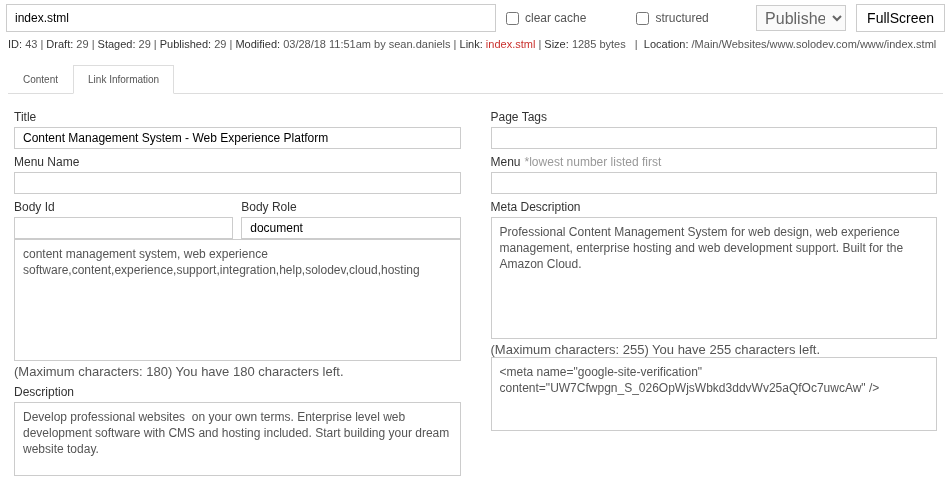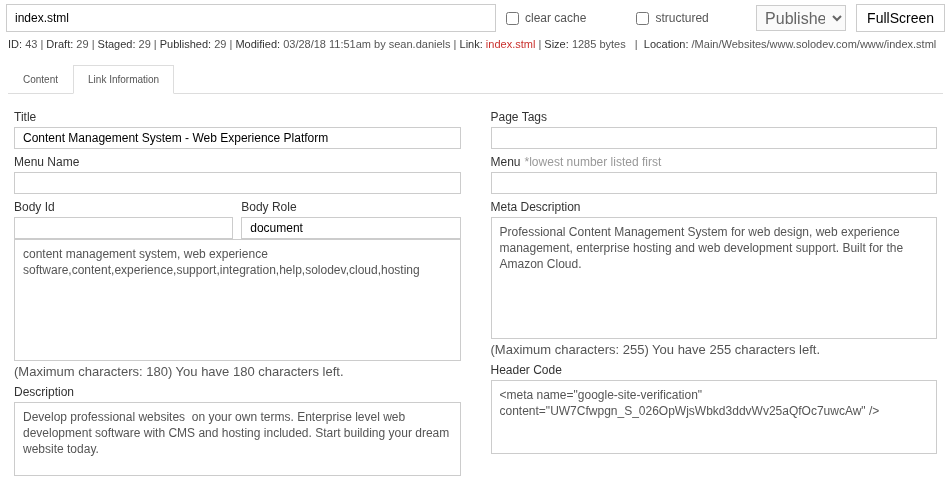--- a/index.html
+++ b/index.html
@@ -108,16 +108,15 @@
       <input class="txt" value="" style="">
     </div>
 
     <div>
     </div>
 
     <div class="lbl">Meta Description</div>
     <textarea class="ta ta-keywords" style="">Professional Content Management System for web design, web experience management, enterprise hosting and web development support. Built for the Amazon Cloud.</textarea>
     <div class="counter">(Maximum characters: 255) You have 255 characters left.</div>
 
-    <div class="lbl">Header Code</div>
     <textarea class="ta ta-desc-small" style="">&lt;meta name="google-site-verification" content="UW7Cfwpgn_S_026OpWjsWbkd3ddvWv25aQfOc7uwcAw" /&gt;</textarea>
   </div>
 </div>
 
 </body></html>

